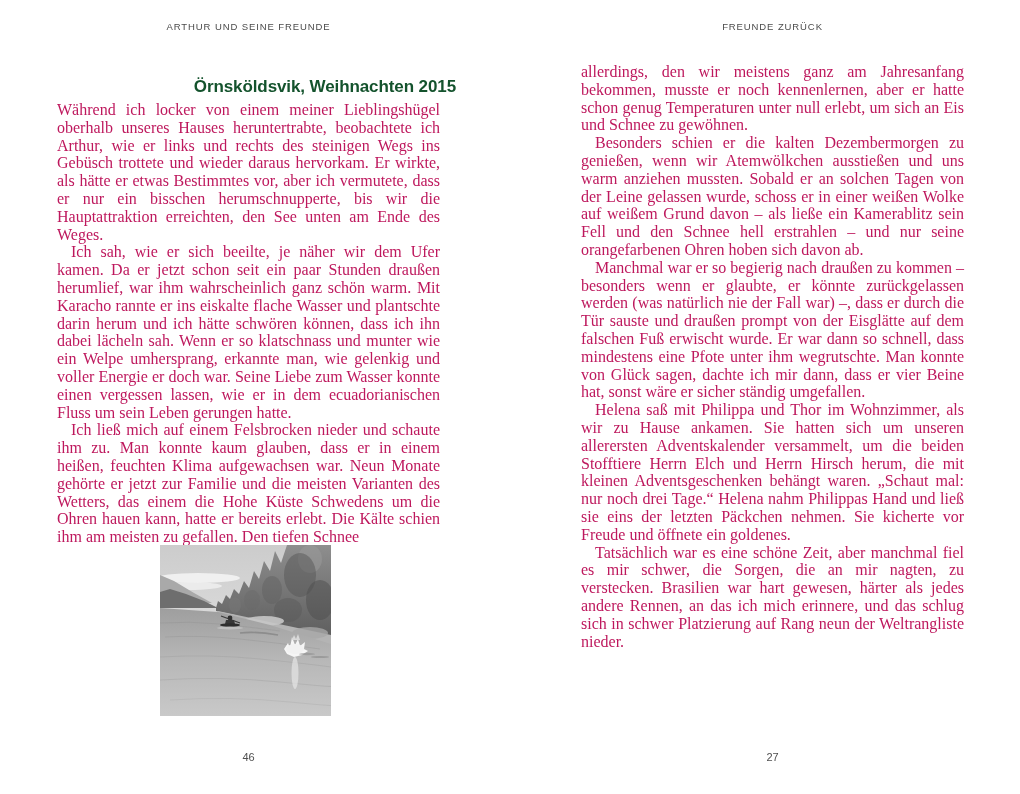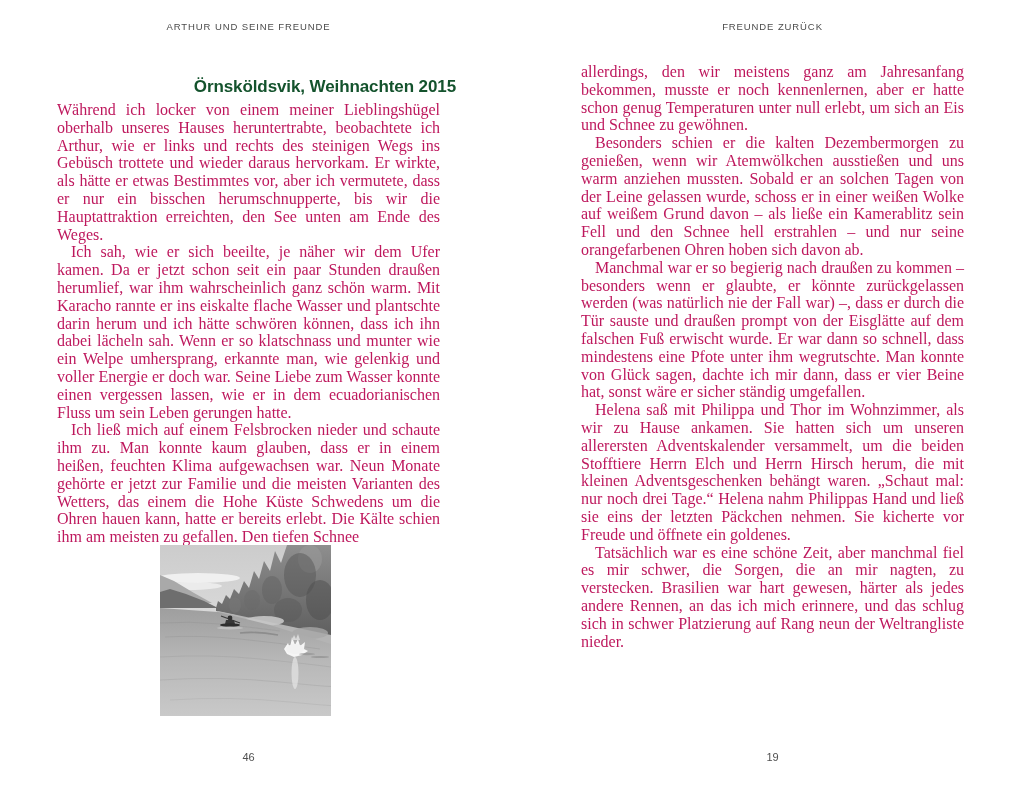--- a/index.html
+++ b/index.html
@@ -180,16 +180,16 @@
     <header class="running-header right">FREUNDE ZURÜCK</header>
 
     <div class="body-text right">
         <p class="para">allerdings, den wir meistens ganz am Jahresanfang bekommen, musste er noch kennenlernen, aber er hatte schon genug Temperaturen unter null erlebt, um sich an Eis und Schnee zu gewöhnen.</p>
         <p class="para indent">Besonders schien er die kalten Dezembermorgen zu genießen, wenn wir Atemwölkchen ausstießen und uns warm anziehen mussten. Sobald er an solchen Tagen von der Leine gelassen wurde, schoss er in einer weißen Wolke auf weißem Grund davon – als ließe ein Kamerablitz sein Fell und den Schnee hell erstrahlen – und nur seine orangefarbenen Ohren hoben sich davon ab.</p>
         <p class="para indent">Manchmal war er so begierig nach draußen zu kommen – besonders wenn er glaubte, er könnte zurückgelassen werden (was natürlich nie der Fall war) –, dass er durch die Tür sauste und draußen prompt von der Eisglätte auf dem falschen Fuß erwischt wurde. Er war dann so schnell, dass mindestens eine Pfote unter ihm wegrutschte. Man konnte von Glück sagen, dachte ich mir dann, dass er vier Beine hat, sonst wäre er sicher ständig umgefallen.</p>
         <p class="para indent">Helena saß mit Philippa und Thor im Wohnzimmer, als wir zu Hause ankamen. Sie hatten sich um unseren allerersten Adventskalender versammelt, um die beiden Stofftiere Herrn Elch und Herrn Hirsch herum, die mit kleinen Adventsgeschenken behängt waren. „Schaut mal: nur noch drei Tage.“ Helena nahm Philippas Hand und ließ sie eins der letzten Päckchen nehmen. Sie kicherte vor Freude und öffnete ein goldenes.</p>
         <p class="para indent">Tatsächlich war es eine schöne Zeit, aber manchmal fiel es mir schwer, die Sorgen, die an mir nagten, zu verstecken. Brasilien war hart gewesen, härter als jedes andere Rennen, an das ich mich erinnere, und das schlug sich in schwer Platzierung auf Rang neun der Weltrangliste nieder.</p>
       </div>
 
-    <div class="page-number right">19</div>
+    <div class="page-number right">27</div>
   </section>
 
 </div>
 
 </body></html>

